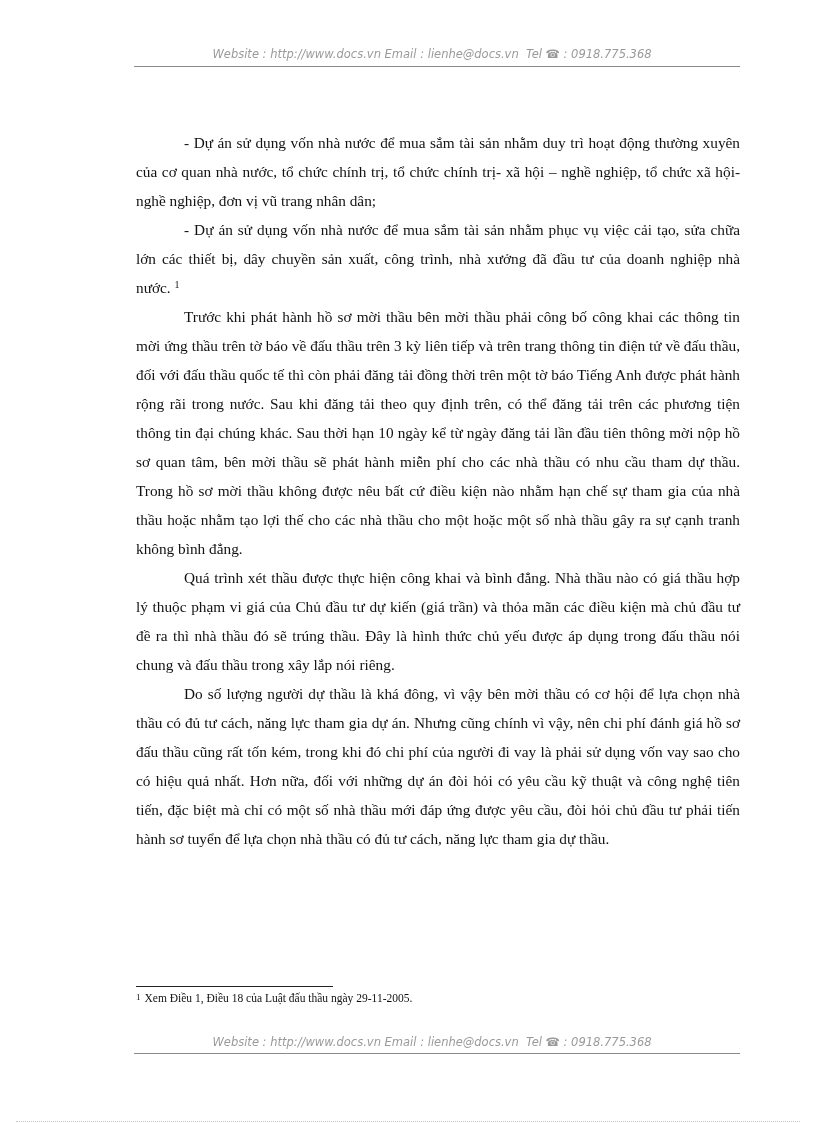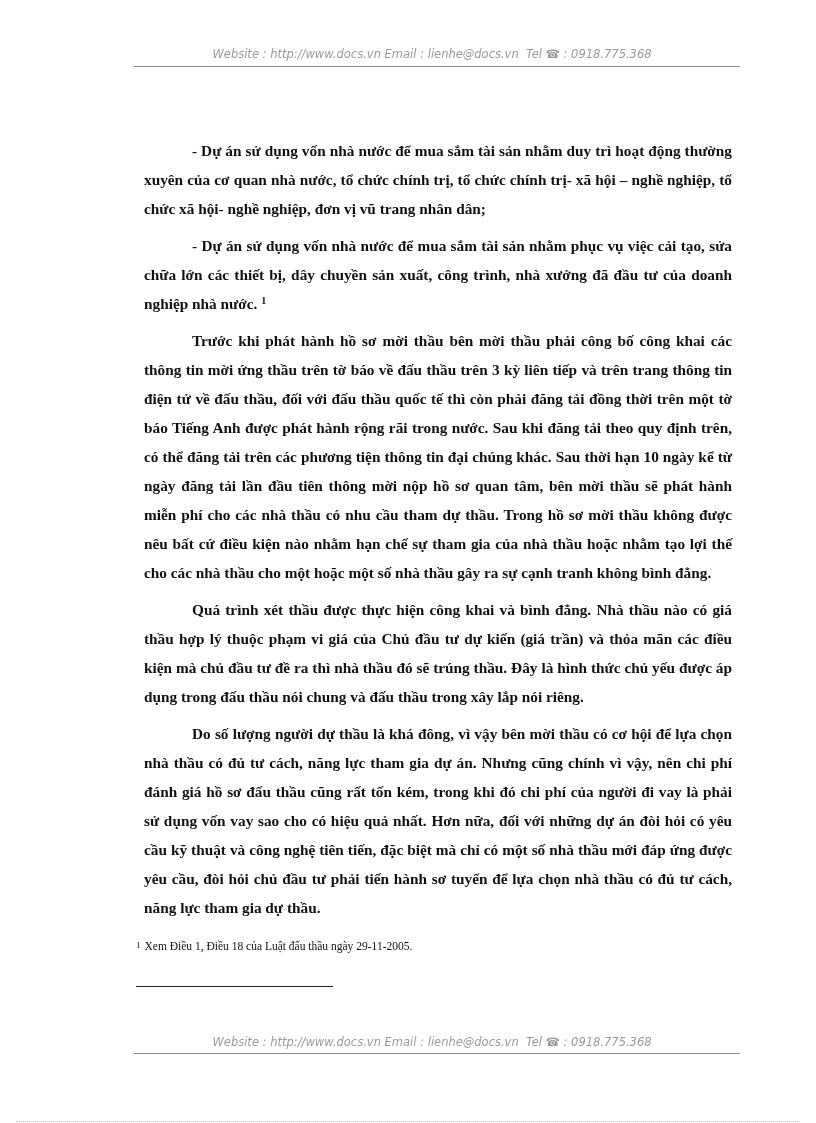--- a/index.html
+++ b/index.html
@@ -42,42 +42,41 @@
       left: 136px;
       top: 128px;
       width: 604px;
       font-family: "Liberation Serif", serif;
       font-size: 15.3px;
       line-height: 29px;
       color: #111111;
       text-align: justify;
     }
     .body-text p {
-      margin: 8px;
+      margin: 0;
       text-indent: 48px;
-      font-weight: bold;
     }
     .body-text sup {
       font-size: 10px;
       vertical-align: 5px;
       line-height: 0;
     }
 
     .footnote-rule {
       position: absolute;
       left: 136px;
       top: 986px;
       width: 197px;
       height: 0;
       border-top: 1px solid #222222;
     }
     .footnote {
       position: absolute;
       left: 136px;
-      top: 940px;
+      top: 992px;
       font-family: "Liberation Serif", serif;
       font-size: 11.5px;
       color: #111111;
       white-space: nowrap;
     }
     .footnote .fn-mark {
       font-size: 9px;
       vertical-align: 2px;
       margin-right: 4px;
     }

